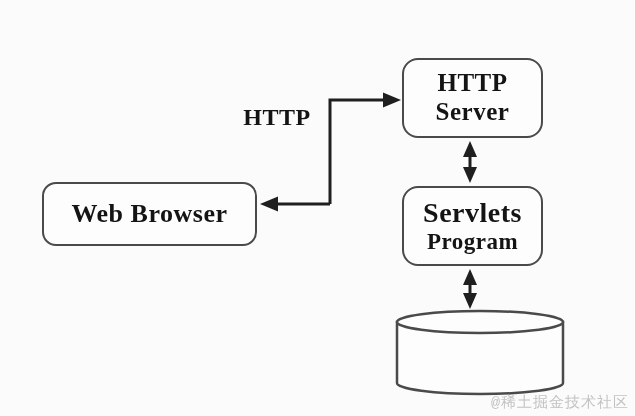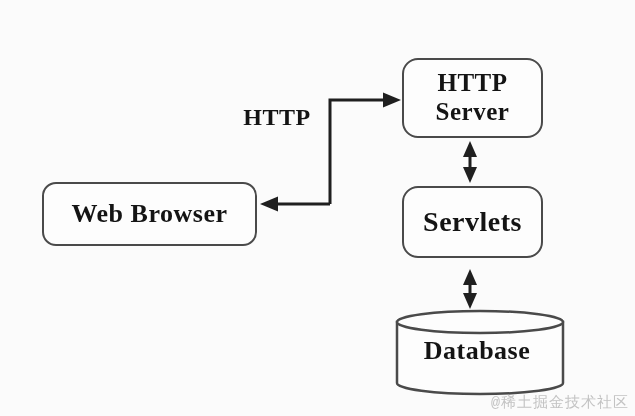--- a/index.html
+++ b/index.html
@@ -60,21 +60,21 @@
     font-size:26px;
     margin-top:7px;
   }
   .node-http-server{
     left:402px;top:58px;width:141px;height:80px;
     border-radius:16px;
     font-size:25px;
     line-height:1.15;
   }
   .node-servlets{
-    left:402px;top:186px;width:141px;height:72px;
+    left:402px;top:186px;width:141px;height:80px;
     border-radius:16px;
     line-height:1.1;
   }
   .node-servlets .big{font-size:28px;}
   .node-servlets .small{font-size:23px;}
   .edge-label{
     position:absolute;
     left:222px;top:104px;width:110px;
     text-align:center;
     color:var(--text);
@@ -131,23 +131,23 @@
     <span>Web Browser</span>
   </div>
 
   <div class="node node-http-server">
     <span>HTTP</span>
     <span>Server</span>
   </div>
 
   <div class="node node-servlets">
     <span class="big">Servlets</span>
+    <span class="small">Program</span>
   </div>
 
-  <div class="db-label">Database</div>
 
   <div class="edge-label">
     <div>HTTP</div>
   </div>
 
   <div class="watermark">@稀土掘金技术社区</div>
 
 </div>
 
 </body></html>

